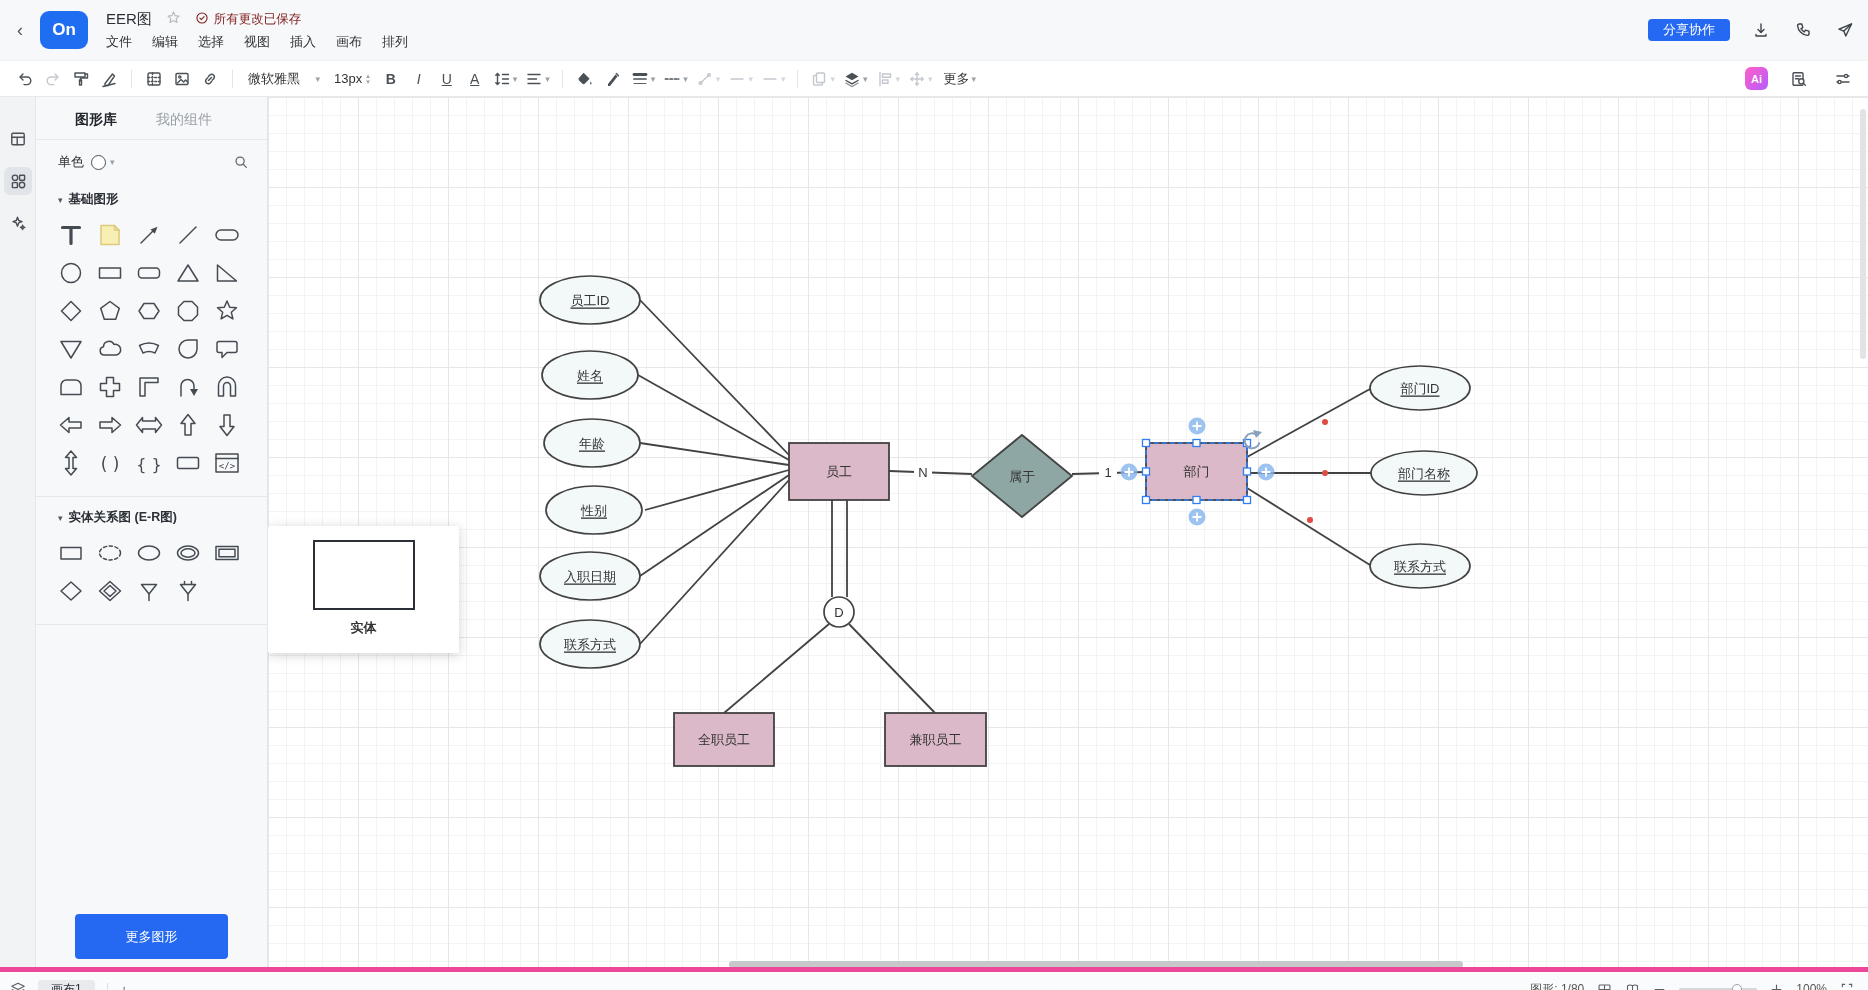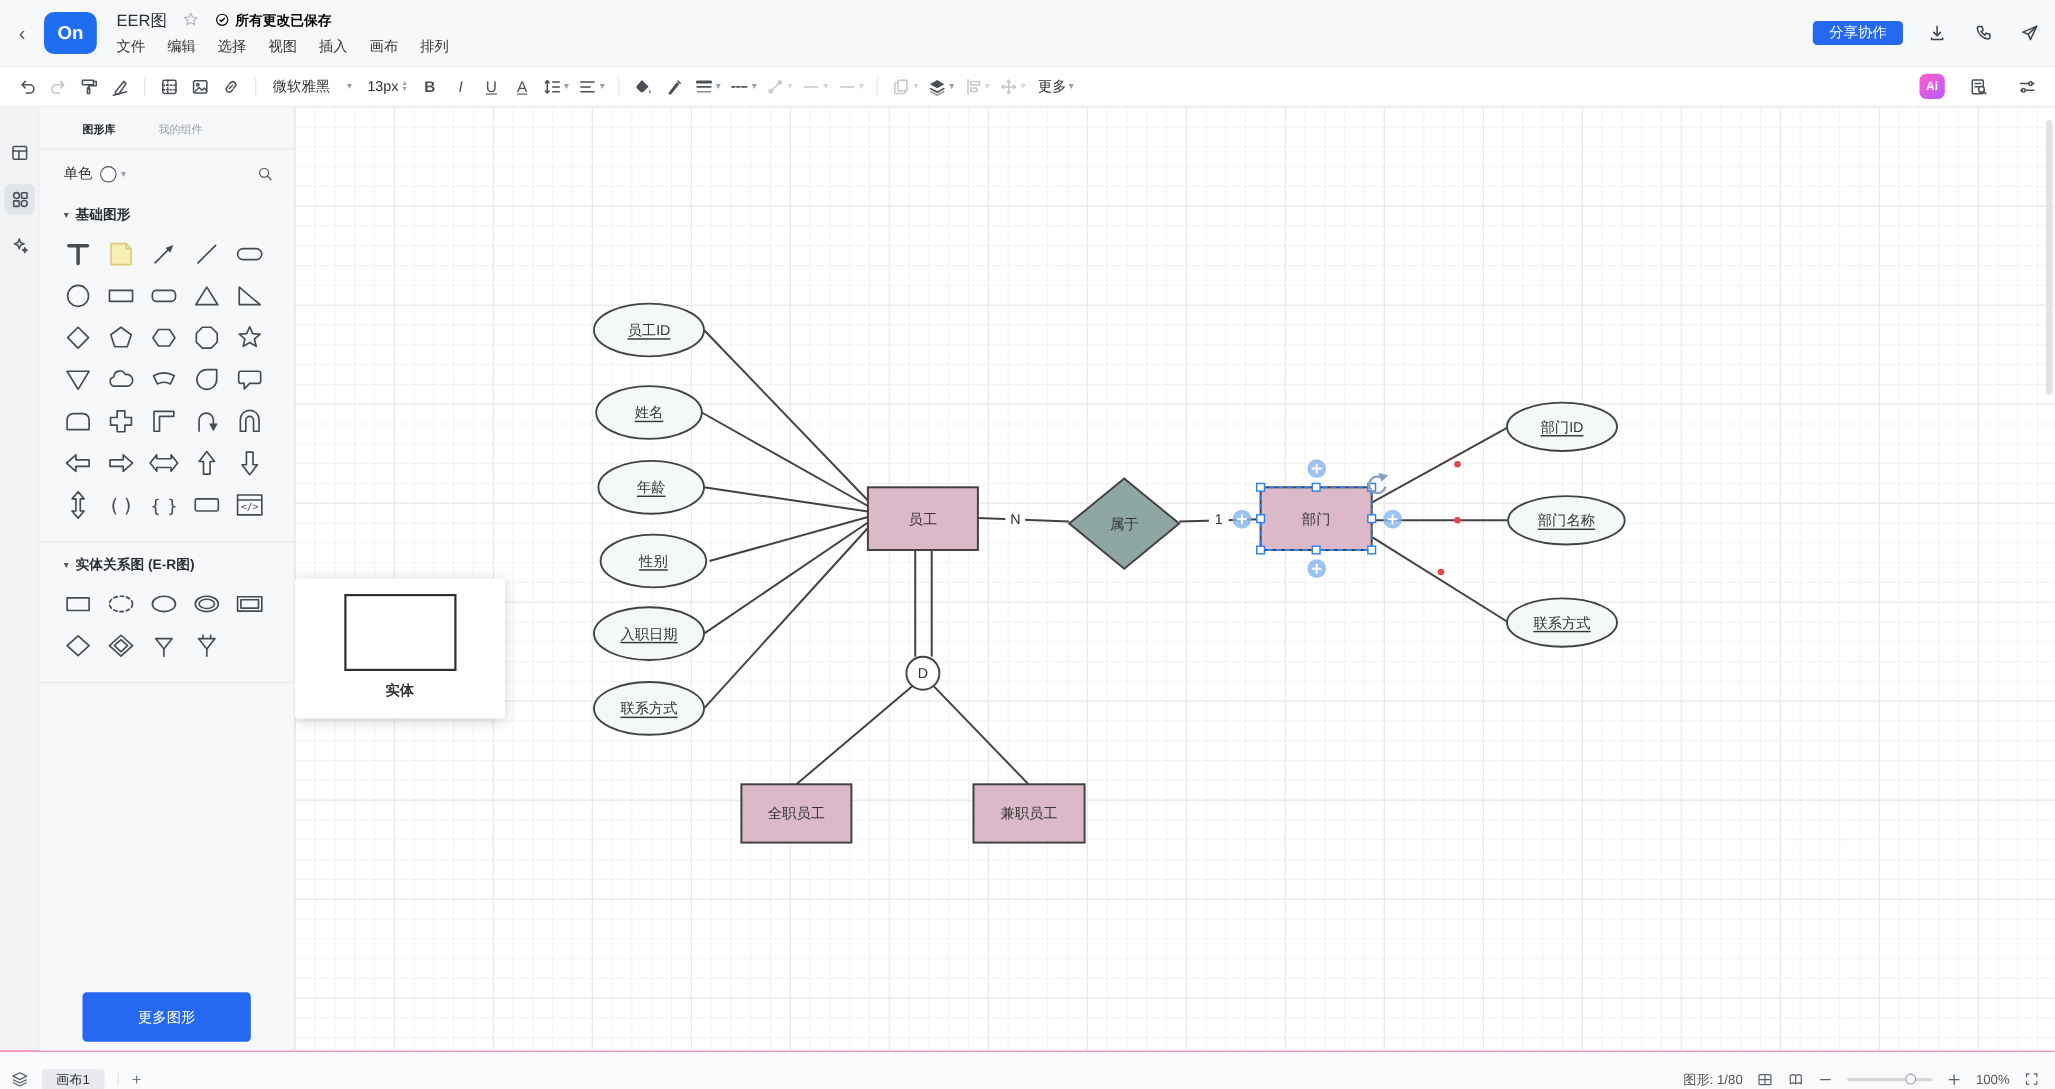--- a/index.html
+++ b/index.html
@@ -9,21 +9,21 @@
 
   
   .titlebar { height:60px; background:#f7f8fa; display:flex; align-items:center; padding:0 14px 0 0; flex:0 0 auto; }
   .back-btn { width:40px; text-align:center; color:#555; font-size:18px; cursor:pointer; }
   .logo { width:48px; height:38px; border-radius:9px; background:#1f6ef2; color:#fff; font-weight:bold; font-size:17px;
     display:flex; align-items:center; justify-content:center; margin:0 18px 0 0; }
   .title-block { display:flex; flex-direction:column; justify-content:flex-start; gap:3px; }
   .title-row { display:flex; align-items:center; gap:14px; height:20px; }
   .doc-title { font-size:15px; color:#2b2f36; font-weight:500; }
   .star { color:#b6bac1; }
-  .saved { display:flex; align-items:center; gap:5px; color:#000000; font-size:12.5px;font-weight:bold; }
+  .saved { display:flex; align-items:center; gap:5px; color:#7f1d1d; font-size:12.5px; }
   .menu-row { display:flex; gap:20px; height:18px; }
   .menu-item { font-size:13px; color:#333; cursor:pointer; }
   .titlebar-right { margin-left:auto; display:flex; align-items:center; gap:22px; }
   .share-btn { background:#2569f2; color:#fff; font-size:13px; padding:2px 15px; border-radius:4px; border:none; cursor:pointer; }
   .hicon { color:#3d434b; display:flex; align-items:center; cursor:pointer; }
 
   
   .toolbar { height:37px; background:#fff; border-top:1px solid #eef0f2; border-bottom:1px solid #e7e9ec;
     display:flex; align-items:center; padding:0 12px; gap:2px; flex:0 0 auto; }
   .tbtn { display:flex; align-items:center; justify-content:center; min-width:26px; height:26px; border-radius:4px;
@@ -42,21 +42,21 @@
     color:#fff; font-size:11px; font-weight:bold; display:flex; align-items:center; justify-content:center; cursor:pointer; }
 
   
   .main { flex:1 1 auto; display:flex; min-height:0; }
   .rail { width:36px; background:#f2f3f5; border-right:1px solid #e6e8ea; display:flex; flex-direction:column; align-items:center; padding-top:28px; gap:14px; }
   .rail-btn { width:28px; height:28px; display:flex; align-items:center; justify-content:center; border-radius:6px; color:#4a5056; cursor:pointer; }
   .rail-btn.active { background:#e1e4e8; }
 
   .panel { width:232px; background:#f7f8fa; border-right:1px solid #e3e5e8; position:relative; display:flex; flex-direction:column; }
   .panel-tabs { display:flex; gap:22px; padding:14px 0 10px 22px; border-bottom:1px solid #e8eaec; }
-  .ptab { font-size:10px; color:#9aa0a8; cursor:pointer;padding-left:17px; }
+  .ptab { font-size:14px; color:#9aa0a8; cursor:pointer;padding-left:17px; }
   .ptab.active { color:#23272e; font-weight:bold; }
   .filter-row { display:flex; align-items:center; padding:13px 18px 10px 22px; }
   .filter-label { font-size:13px; color:#333; }
   .swatch { width:15px; height:15px; border-radius:50%; background:#fff; border:1.6px solid #4a5056; margin:0 4px 0 7px; }
   .filter-caret { font-size:9px; color:#9aa0a8; }
   .filter-row .spacer { flex:1; }
   .section-header { display:flex; align-items:center; gap:6px; padding:10px 0 4px 22px; font-size:12.5px; font-weight:bold; color:#2b2f36; }
   .section-header .tri { font-size:9px; color:#555; }
   .shape-grid { display:grid; grid-template-columns:repeat(5,39px); padding:4px 0 10px 16px; }
   .shape-cell { width:38px; height:38px; display:flex; align-items:center; justify-content:center; cursor:pointer; border-radius:4px; color:#3c434b; }
@@ -76,21 +76,21 @@
 
   .shape-tooltip { position:absolute; left:0; top:429px; width:191px; height:127px; background:#fff;
     box-shadow:0 2px 12px rgba(0,0,0,.18); border-radius:2px; display:flex; flex-direction:column; align-items:center; z-index:5; }
   .tooltip-shape { width:102px; height:70px; border:2px solid #2b2f36; background:#fff; margin-top:14px; }
   .tooltip-label { font-size:13px; color:#333; margin-top:9px;font-weight:bold; }
 
   .hscrollbar { position:absolute; left:461px; top:864px; width:734px; height:7px; background:#c6c8ca; border-radius:4px; z-index:4; }
   .vscrollbar { position:absolute; right:2px; top:12px; width:6px; height:250px; background:#e2e3e5; border-radius:3px; z-index:4; }
 
   
-  .statusbar { height:35px; background:#fafbfc; border-top:1px solid #ec4899; display:flex; align-items:center;
+  .statusbar { height:23px; background:#fafbfc; border-top:5px solid #ec4899; display:flex; align-items:center;
     padding:16px 14px 0 10px; flex:0 0 auto; font-size:12px; color:#555; }
   .sb-left, .sb-right { display:flex; align-items:center; gap:12px; }
   .sb-right { margin-left:auto; gap:13px; }
   .canvas-tab { background:#e8eaed; border-radius:3px; padding:1px 13px; color:#2b2f36; cursor:pointer; }
   .sb-sep { width:1px; height:12px; background:#dcdee1; }
   .sb-icon { color:#5a6067; display:flex; align-items:center; cursor:pointer; }
   .sb-plus { font-size:15px; color:#707680; cursor:pointer; }
   .zoom-slider { position:relative; width:78px; height:3px; background:#d5d7da; border-radius:2px; }
   .zoom-thumb { position:absolute; top:-4px; left:67%; width:10px; height:10px; border-radius:50%; background:#fff; border:1px solid #9aa0a8; }
 </style>

